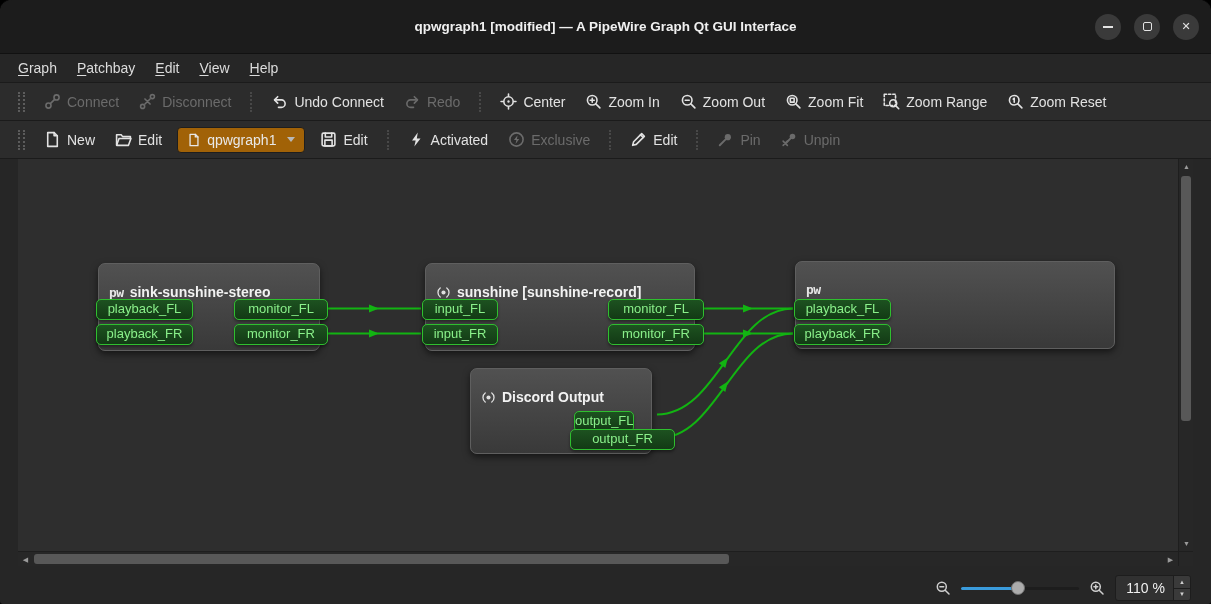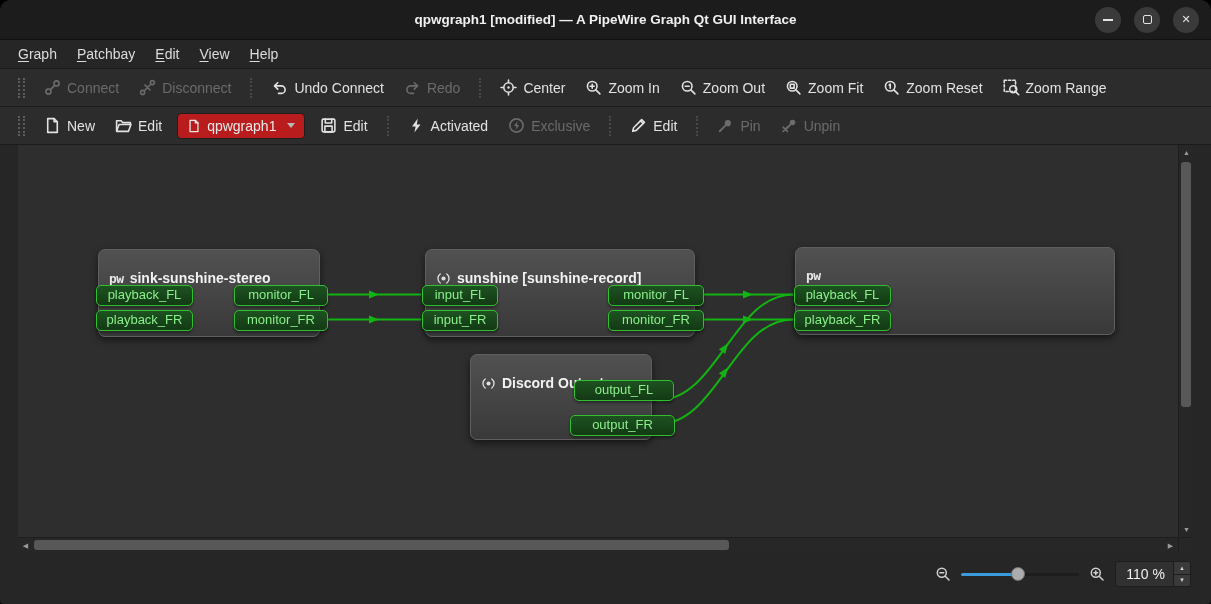--- a/index.html
+++ b/index.html
@@ -1,39 +1,39 @@
 <!DOCTYPE html>
 <html><head>
 <meta charset="utf-8">
 <style>
   * { box-sizing: border-box; margin: 0; padding: 0; }
   body { background:#000; font-family:"Liberation Sans", sans-serif; }
   .window{position:relative;width:1211px;height:604px;background:#262626;border-radius:12px 12px 4px 4px;overflow:hidden;color:#dcdcdc;box-shadow:0 0 0 1px #0a0a0a;}
 
   
-  .titlebar{height:40px;background:#1c1c1c;display:flex;align-items:center;justify-content:center;position:relative;border-bottom:1px solid #111;}
+  .titlebar{height:54px;background:#1c1c1c;display:flex;align-items:center;justify-content:center;position:relative;border-bottom:1px solid #111;}
   .titlebar .title{font-weight:bold;font-size:13.5px;color:#f0f0f0;}
   .win-controls{position:absolute;right:12px;top:0;height:100%;display:flex;align-items:center;gap:13px;}
   .winbtn{width:26px;height:26px;border-radius:50%;background:#3a3a3a;display:flex;align-items:center;justify-content:center;color:#e4e4e4;font-size:11px;cursor:pointer;}
   .winbtn .bar{width:10px;height:2px;background:#e4e4e4;}
   .winbtn .sq{width:9px;height:9px;border:1.5px solid #e4e4e4;border-radius:2px;}
 
   
   .menubar{height:29px;background:#262626;display:flex;align-items:center;padding:0 8px;border-bottom:1px solid #1b1b1b;font-size:14px;}
   .menu-item{padding:3px 10px;border-radius:3px;cursor:default;text-align:center;}
   .mn{text-decoration:underline;text-underline-offset:2px;}
 
   
   .toolbar{height:38px;background:#2c2c2c;display:flex;align-items:center;gap:2px;padding:0 14px;border-bottom:1px solid #1b1b1b;}
   .tb-handle{width:7px;height:20px;border-left:2px dotted #5c5c5c;border-right:2px dotted #5c5c5c;margin:0 8px 0 4px;}
   .tb-sep{width:0;height:20px;border-left:2px dotted #484848;margin:0 8px;}
   .tbtn{display:flex;align-items:center;gap:6px;padding:5px 9px;border-radius:4px;font-size:14px;color:#e2e2e2;white-space:nowrap;cursor:default;}
   .tbtn.disabled{color:#6b6b6b;}
   svg.icon{width:17px;height:17px;stroke:currentColor;fill:none;stroke-width:1.5;stroke-linecap:round;stroke-linejoin:round;flex:0 0 auto;}
-  .combo{display:flex;align-items:center;gap:6px;background:#b91c1c;border:1px solid #1e1e1e;border-radius:4px;padding:4px 9px;font-size:14px;color:#e8e8e8;margin:0 4px;}
+  .combo{display:flex;align-items:center;gap:6px;background:#a16207;border:1px solid #1e1e1e;border-radius:4px;padding:4px 9px;font-size:14px;color:#e8e8e8;margin:0 4px;}
   .combo .arrow{width:0;height:0;border-left:4px solid transparent;border-right:4px solid transparent;border-top:5px solid #b8b8b8;margin-left:5px;}
 
   
   .content{margin:0 18px;}
   .canvas-row{display:flex;}
   .canvas{position:relative;width:1160px;height:392px;background:#2e2e2e;overflow:hidden;}
   .vscroll{width:15px;height:392px;background:#272727;border-left:1px solid #1e1e1e;position:relative;}
   .hscroll-row{display:flex;}
   .hscroll{width:1160px;height:15px;background:#272727;border-top:1px solid #1e1e1e;position:relative;}
   .corner{width:15px;height:15px;background:#272727;border-top:1px solid #1e1e1e;border-left:1px solid #1e1e1e;}
@@ -162,33 +162,33 @@
     <div class="tbtn">
       <svg class="icon" viewBox="0 0 16 16">
           <circle cx="6.8" cy="6.8" r="4.5"></circle>
           <path d="M10.2 10.2L14 14"></path>
           <rect x="5" y="5" width="3.6" height="3.6"></rect>
         </svg>
       <span>Zoom Fit</span>
     </div>
     <div class="tbtn">
       <svg class="icon" viewBox="0 0 16 16">
+          <rect x="1.2" y="1.2" width="10.6" height="10.6" stroke-dasharray="2.2 1.8"></rect>
+          <circle cx="9.6" cy="9.6" r="3.3"></circle>
+          <path d="M12.1 12.1l2.7 2.7"></path>
+        </svg>
+      <span>Zoom Range</span>
+    </div>
+    <div class="tbtn">
+      <svg class="icon" viewBox="0 0 16 16">
           <circle cx="6.8" cy="6.8" r="4.5"></circle>
           <path d="M10.2 10.2L14 14"></path>
           <path d="M6.8 4.9v3.8M5.8 5.7l1-.8"></path>
         </svg>
       <span>Zoom Reset</span>
-    </div>
-    <div class="tbtn">
-      <svg class="icon" viewBox="0 0 16 16">
-          <rect x="1.2" y="1.2" width="10.6" height="10.6" stroke-dasharray="2.2 1.8"></rect>
-          <circle cx="9.6" cy="9.6" r="3.3"></circle>
-          <path d="M12.1 12.1l2.7 2.7"></path>
-        </svg>
-      <span>Zoom Range</span>
     </div>
   </div>
 
   <div class="toolbar">
     <div class="tb-handle"></div>
 
     <div class="tbtn">
       <svg class="icon" viewBox="0 0 16 16">
           <path d="M3.5 1.5h6l3 3v10h-9z"></path>
           <path d="M9.5 1.5v3h3"></path>
@@ -319,21 +319,21 @@
         </div>
 
         <div class="node" style="left:452px;top:209px;width:182px;height:86px">
           <div class="node-title">
             <svg class="rec-icon" viewBox="0 0 16 16">
                 <path d="M4.5 3.2a6 6 0 0 0 0 9.6M11.5 3.2a6 6 0 0 1 0 9.6" fill="none" stroke="#e0e0e0" stroke-width="1.4" stroke-linecap="round"></path>
                 <circle cx="8" cy="8" r="2.2" fill="#e0e0e0"></circle>
               </svg>
             <span>Discord Output</span>
           </div>
-          <div class="port" style="left:103px;top:25px;width:100px">output_FL</div>
+          <div class="port" style="left:103px;top:42px;width:60px">output_FL</div>
           <div class="port" style="left:99px;top:60px;width:105px">output_FR</div>
         </div>
 
       </div>
 
       <div class="vscroll">
         <div class="sb-arrow up">▲</div>
         <div class="vs-handle"></div>
         <div class="sb-arrow down">▼</div>
       </div>

